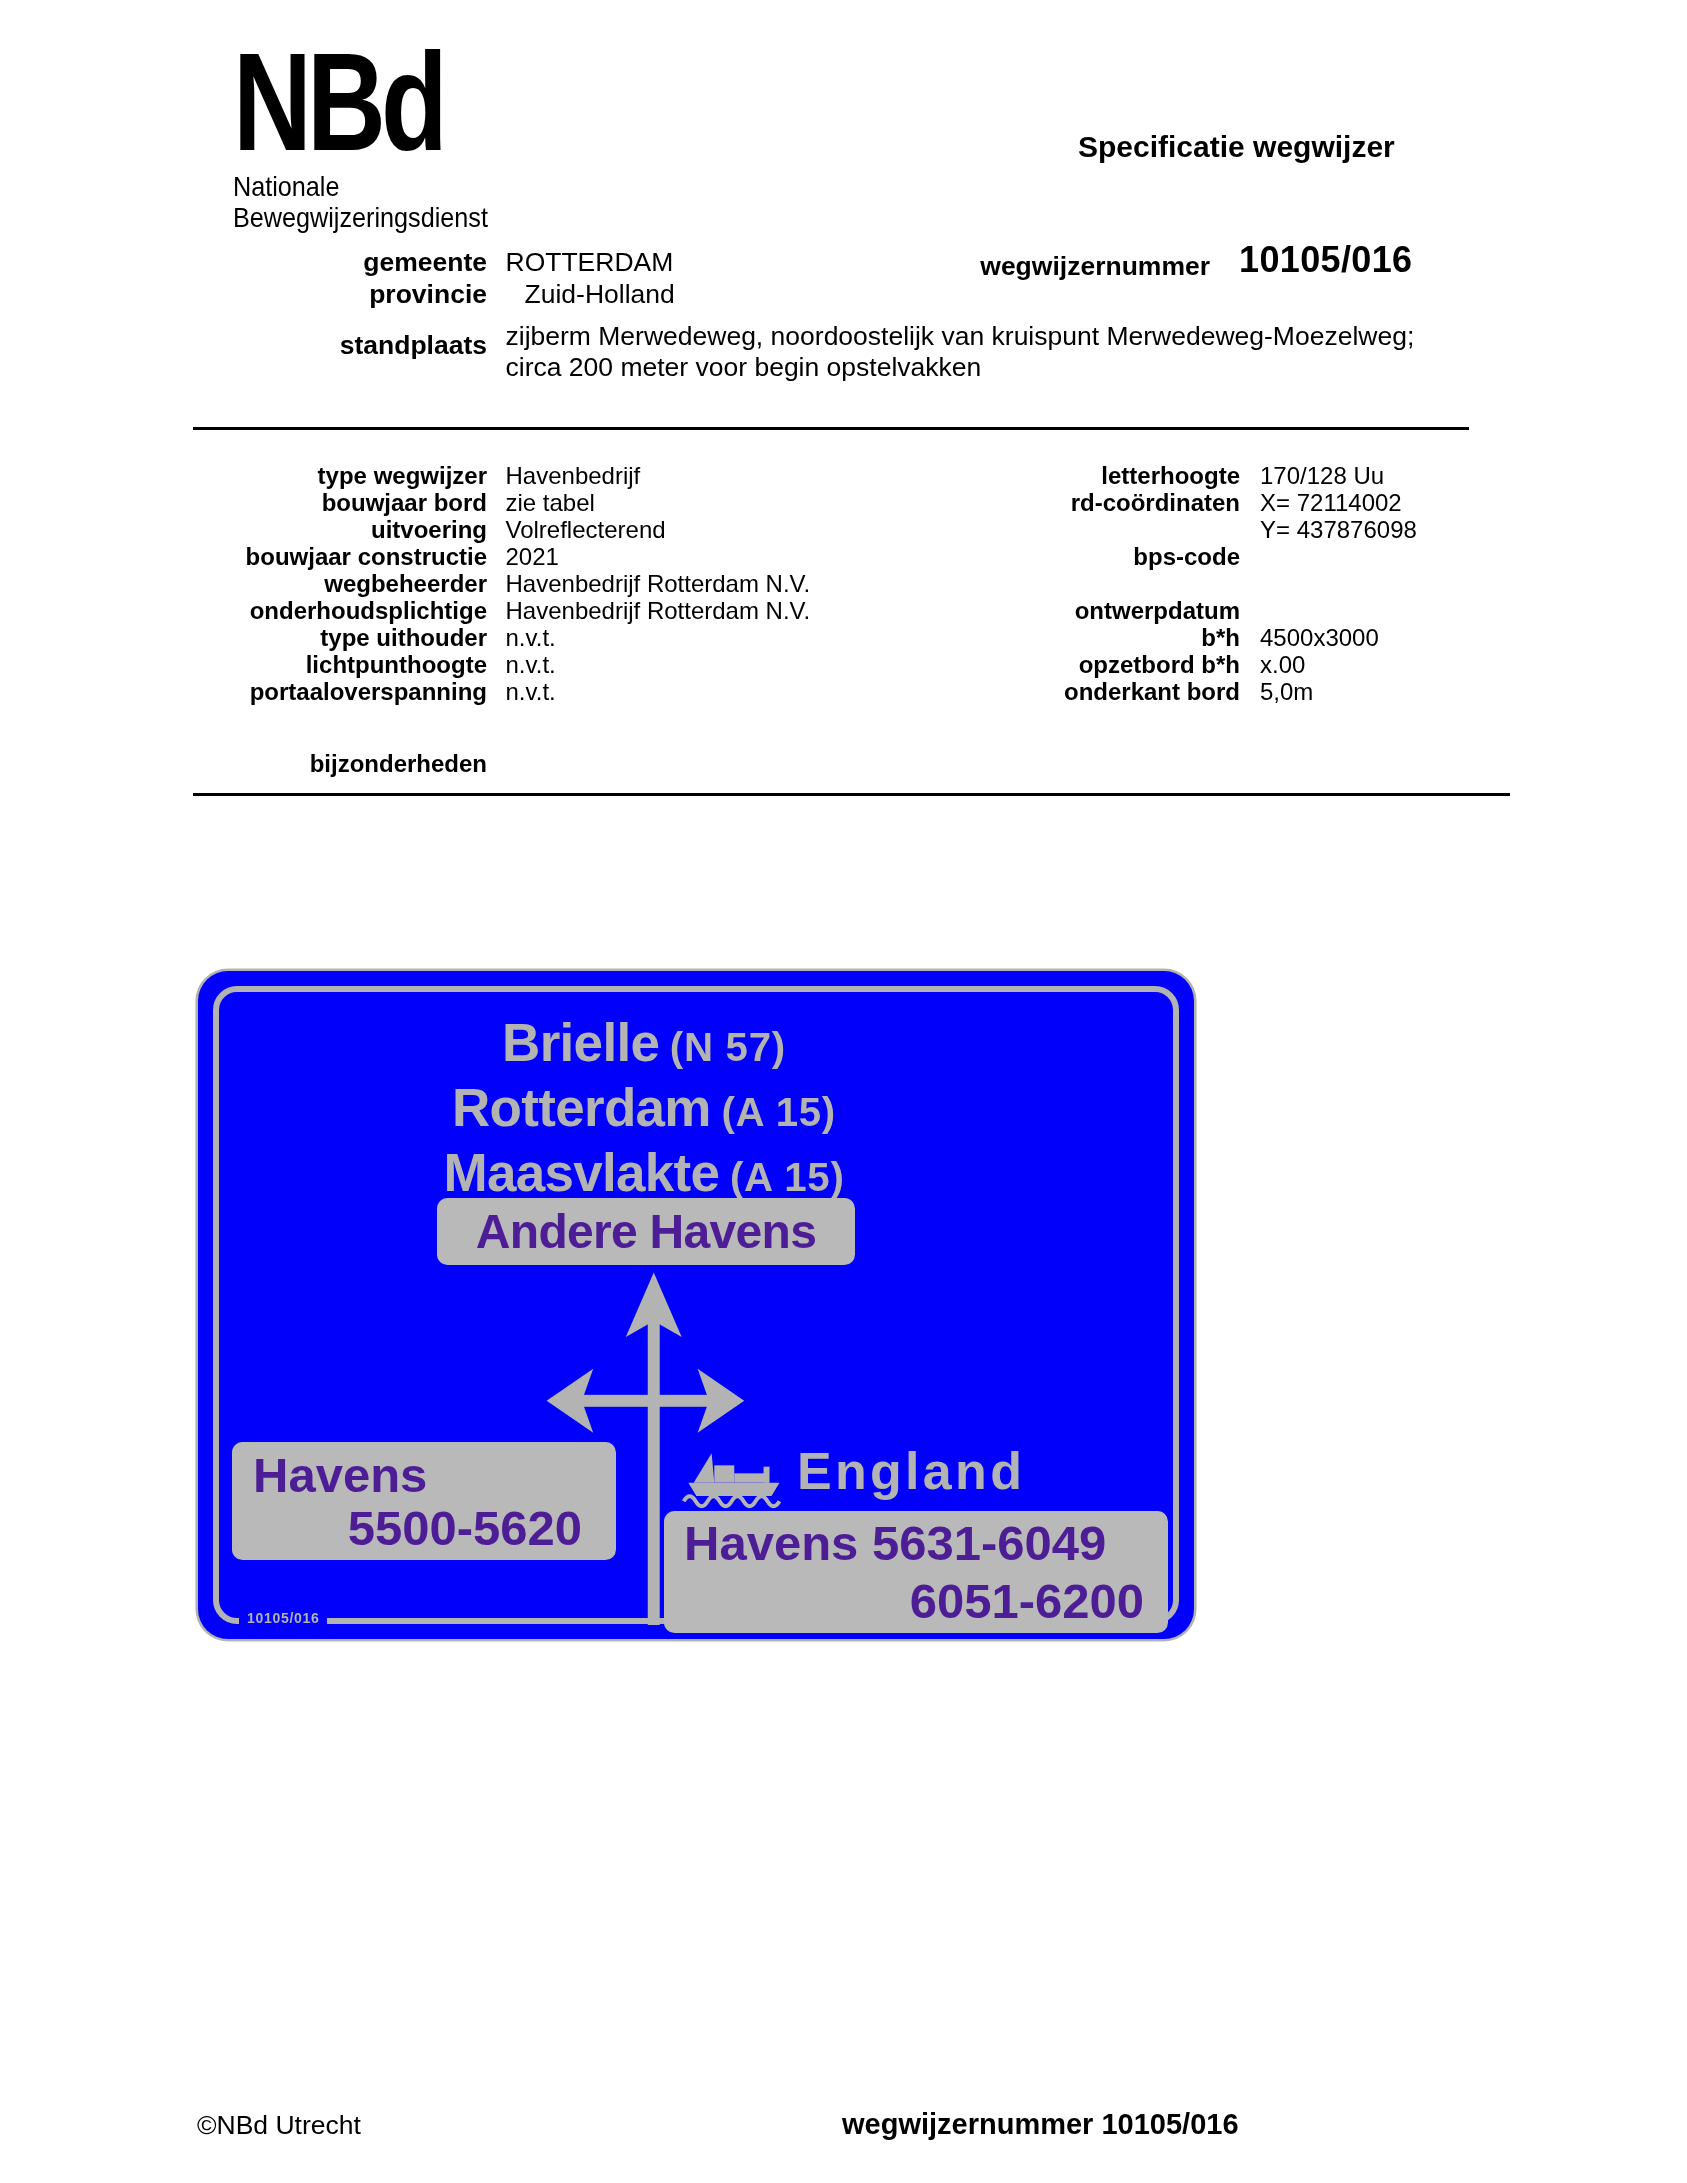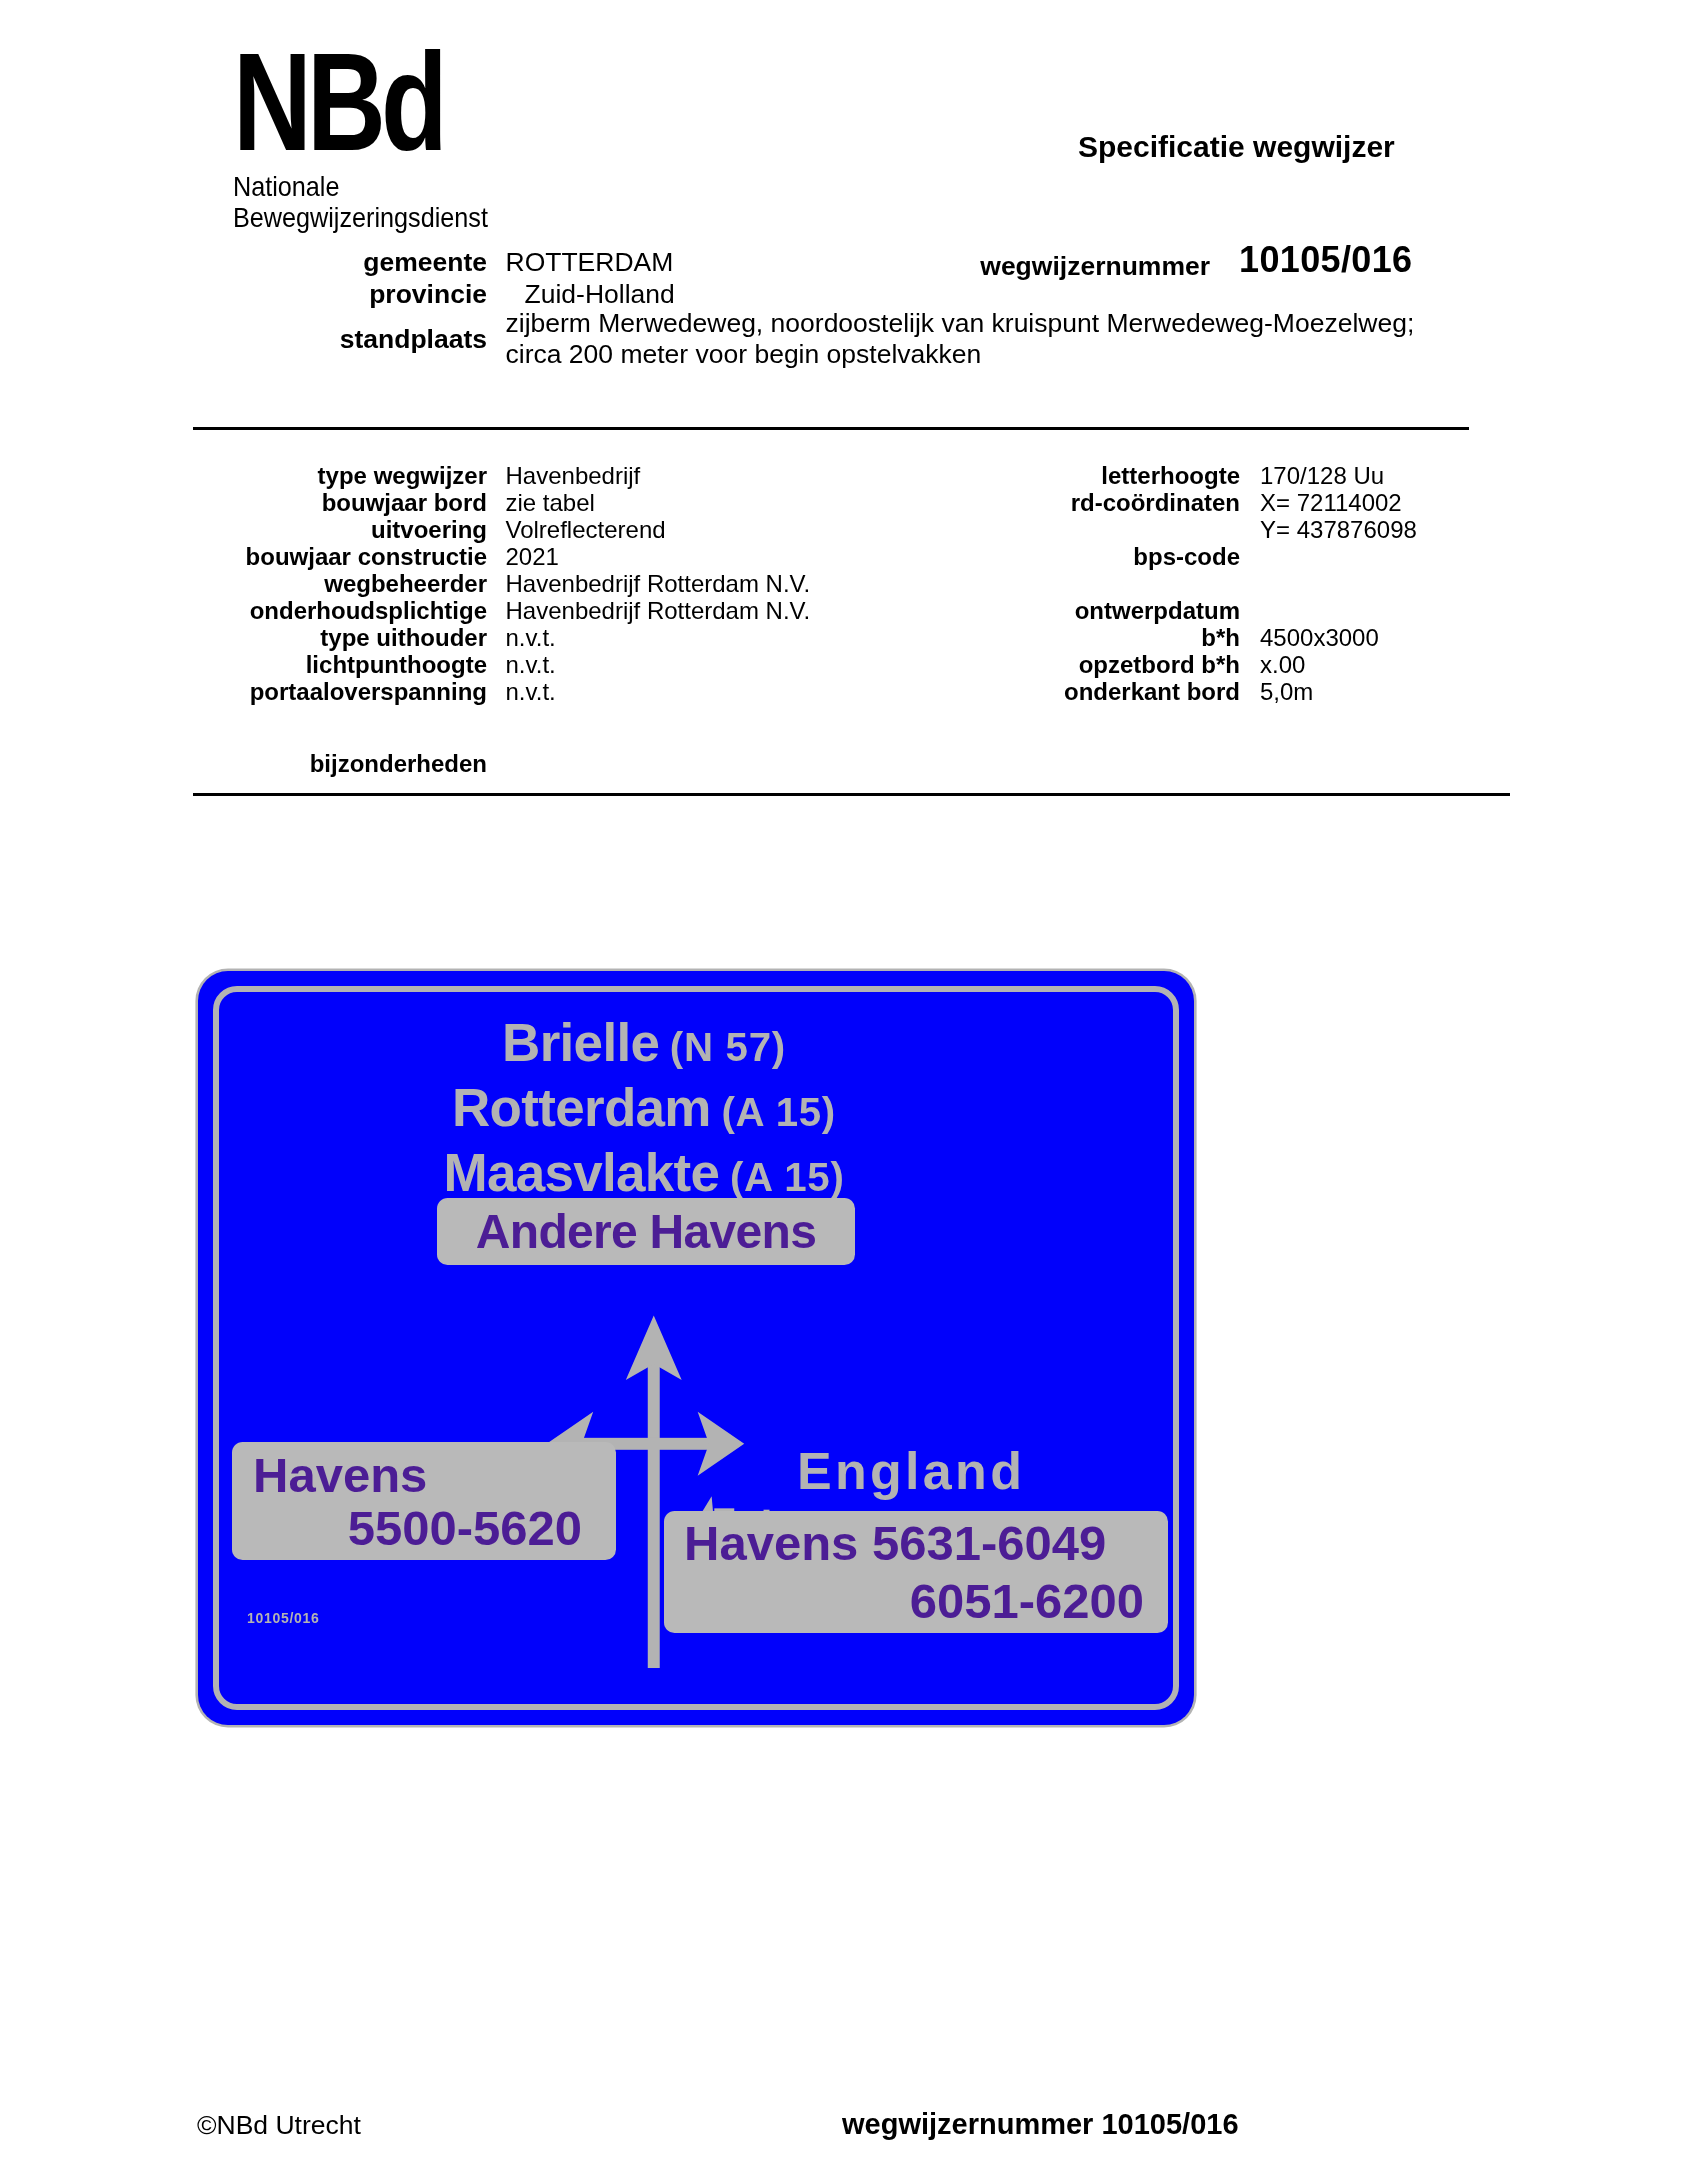--- a/index.html
+++ b/index.html
@@ -28,21 +28,21 @@
   .doc-title{
     position:absolute;left:1078px;top:130px;
     font-size:30px;font-weight:700;white-space:nowrap;
   }
   
   .loc-row{position:absolute;left:198px;display:flex;font-size:26.5px;line-height:31px;}
   .loc-label{width:289px;text-align:right;font-weight:700;flex:0 0 auto;}
   .loc-value{margin-left:18.5px;white-space:nowrap;}
   .loc-row.standplaats{align-items:center;}
   .loc-row.standplaats .loc-label{align-self:center;}
-  .loc-row.standplaats .loc-value{white-space:normal;width:926px;}
+  .loc-row.standplaats .loc-value{white-space:normal;width:926px;margin-top:13px;}
   .wnum-label{
     position:absolute;left:926px;top:251px;width:284px;
     text-align:right;font-size:26.5px;font-weight:700;
   }
   .wnum-value{
     position:absolute;left:1239px;top:239px;
     font-size:36px;font-weight:700;letter-spacing:0.01em;
   }
   
   .rule{position:absolute;height:2.6px;background:#000;}
@@ -57,21 +57,21 @@
   .spec-col.left .spec-label{width:289px;}
   .spec-col.right .spec-label{width:294px;}
   .spec-value{margin-left:18.5px;white-space:nowrap;}
   .spec-col.right .spec-value{margin-left:20px;}
   .bijzonderheden{
     position:absolute;left:198px;top:750px;width:289px;
     text-align:right;font-size:24px;font-weight:700;
   }
   
   .sign{
-    position:absolute;left:198px;top:971px;width:996px;height:754px;
+    position:absolute;left:198px;top:971px;width:996px;height:668px;
     background:var(--sign-blue,#0000fb);
     border-radius:30px;
     box-shadow:0 0 0 2.6px var(--sign-gray,#b3b3b3);
     box-sizing:border-box;
   }
   .sign-border{
     position:absolute;left:14.6px;top:14.6px;right:14.6px;bottom:14.6px;
     border:6.6px solid var(--sign-gray,#b3b3b3);
     border-radius:24px;
   }

